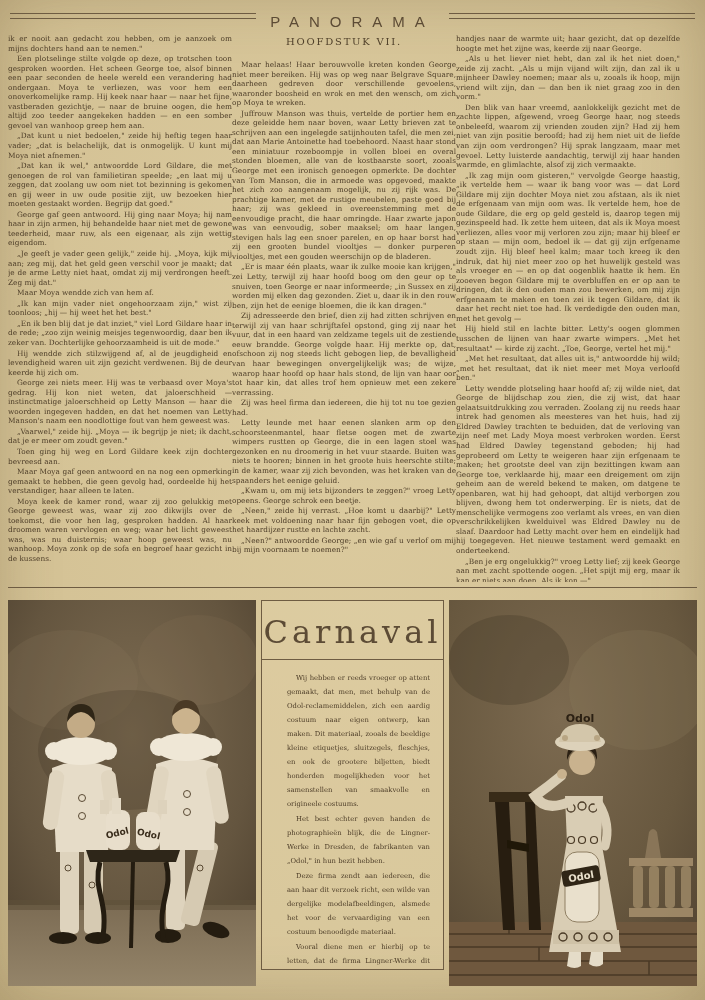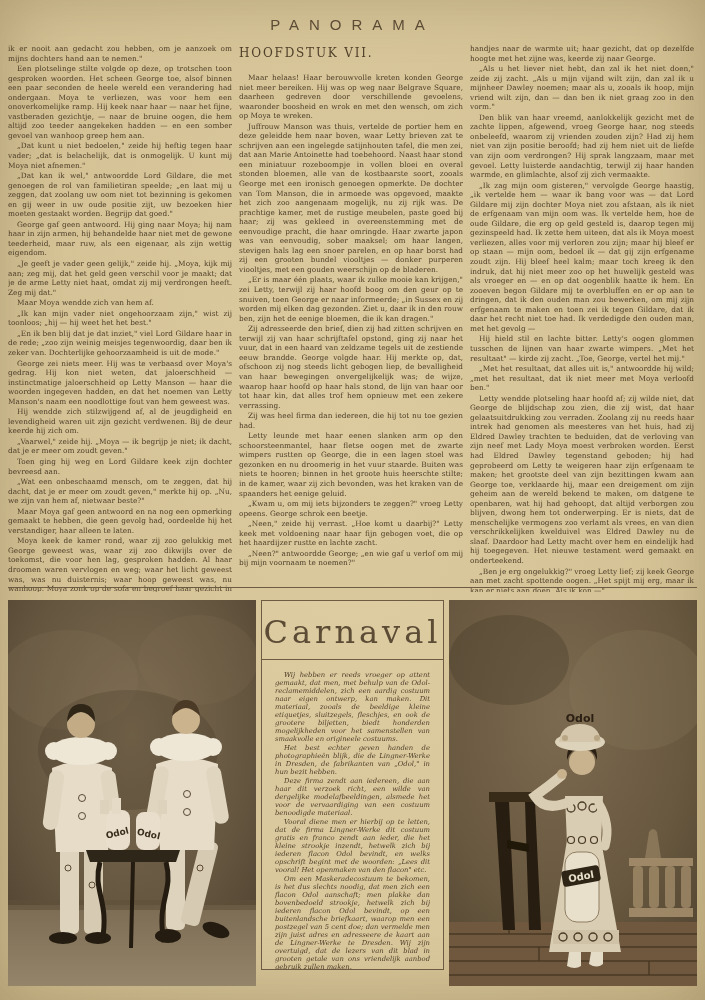--- a/index.html
+++ b/index.html
@@ -7,45 +7,45 @@
     position:relative; width:705px; height:1000px; margin:0 auto;
     background:#d8c69b;
     background-image: radial-gradient(ellipse at 50% 40%, #dccb9f 0%, #d4c295 70%, #c9b688 100%);
     font-family:"DejaVu Serif", serif;
     color:#4c3c27;
     overflow:hidden;
     box-shadow: inset 0 0 60px rgba(90,70,40,.25);
   }
   
   .masthead { position:absolute; top:13px; left:10px; right:10px; height:22px;
-    display:flex; align-items:center;flex-direction:column; }
+    display:flex; align-items:flex-start; }
   .mast-rule { flex:1 1 auto; height:4px; border-top:1px solid #6e5c42; border-bottom:1px solid #6e5c42; }
   .mast-title { flex:0 0 auto; padding:0 14px; font-family:"Liberation Sans", sans-serif;
     font-size:15px; letter-spacing:10px; color:#5c4b35; font-weight:400; }
   
-  .story { position:absolute; top:44px; left:8px; width:689px; height:548px;
-    display:flex; gap:7px; overflow:hidden; }
+  .story { position:absolute; top:34px; left:8px; width:689px; height:548px;
+    display:flex; gap:0; overflow:hidden; }
   .col { width:224px; height:100%; overflow:hidden; text-align:justify; }
   .col p { margin:0 0 1px 0; font-size:7.35px; line-height:9.55px; text-indent:9px; }
   .col-1 p:first-child, .col-3 p:first-child { text-indent:0; }
-  .chapter-heading { font-size:12px; letter-spacing:1.8px;
+  .chapter-heading { text-align:center; font-size:10px; letter-spacing:1.8px;
     margin:2px 0 13px 0; color:#50402a; }
   
   .section-rule { position:absolute; top:587px; left:8px; width:689px; height:0; border-top:1px solid #6e5c42; }
   
   .adstrip { position:absolute; top:600px; left:8px; width:689px; height:386px; display:flex; gap:5px; }
   .photo { flex:0 0 248px; height:386px; }
   .photo svg { display:block; width:248px; height:386px; }
   .adbox { flex:1 1 auto; border:1px solid #6e5c42; height:368px; background:rgba(230,215,175,.25); overflow:hidden; }
   .adbox-title-row { display:flex; align-items:center; justify-content:center; gap:12px;
     padding:12px 6px 8px 6px; border-bottom:1px solid #6e5c42; }
   .ad-ornament { font-size:11px; letter-spacing:1px; color:#5c4b35; transform:skewX(-12deg); }
   .ad-title { font-size:32px; letter-spacing:4px; color:#5c4b35; font-weight:400; }
   .adbox-text { padding:11px 13px; text-align:justify; }
-  .adbox-text p { margin:0 0 1px 0; font-size:6.8px; line-height:8px; text-indent:9px;font-style:italic; }
+  .adbox-text p { margin:0 0 1px 12px; font-size:6.8px; line-height:14px; text-indent:9px; }
 </style>
 </head>
 <body>
 
 <div class="page">
 
   <div class="masthead">
     <div class="mast-rule"></div>
     <div class="mast-title">PANORAMA</div>
     <div class="mast-rule"></div>
@@ -55,25 +55,24 @@
     <div class="col col-1">
         <p>ik er nooit aan gedacht zou hebben, om je aanzoek om mijns dochters hand aan te nemen."</p>
         <p>Een plotselinge stilte volgde op deze, op trotschen toon gesproken woorden. Het scheen George toe, alsof binnen een paar seconden de heele wereld een verandering had ondergaan. Moya te verliezen, was voor hem een onoverkomelijke ramp. Hij keek naar haar — naar het fijne, vastberaden gezichtje, — naar de bruine oogen, die hem altijd zoo teeder aangekeken hadden — en een somber gevoel van wanhoop greep hem aan.</p>
         <p>„Dat kunt u niet bedoelen," zeide hij heftig tegen haar vader; „dat is belachelijk, dat is onmogelijk. U kunt mij Moya niet afnemen."</p>
         <p>„Dat kan ik wel," antwoordde Lord Gildare, die met genoegen de rol van familietiran speelde; „en laat mij u zeggen, dat zoolang uw oom niet tot bezinning is gekomen en gij weer in uw oude positie zijt, uw bezoeken hier moeten gestaakt worden. Begrijp dat goed."</p>
         <p>George gaf geen antwoord. Hij ging naar Moya; hij nam haar in zijn armen, hij behandelde haar niet met de gewone teederheid, maar ruw, als een eigenaar, als zijn wettig eigendom.</p>
         <p>„Je geeft je vader geen gelijk," zeide hij. „Moya, kijk mij aan; zeg mij, dat het geld geen verschil voor je maakt; dat je de arme Letty niet haat, omdat zij mij verdrongen heeft. Zeg mij dat."</p>
         <p>Maar Moya wendde zich van hem af.</p>
         <p>„Ik kan mijn vader niet ongehoorzaam zijn," wist zij toonloos; „hij — hij weet het het best."</p>
         <p>„En ik ben blij dat je dat inziet," viel Lord Gildare haar in de rede; „zoo zijn weinig meisjes tegenwoordig, daar ben ik zeker van. Dochterlijke gehoorzaamheid is uit de mode."</p>
+        <p>Hij wendde zich stilzwijgend af, al de jeugdigheid en levendigheid waren uit zijn gezicht verdwenen. Bij de deur keerde hij zich om.</p>
         <p>George zei niets meer. Hij was te verbaasd over Moya's gedrag. Hij kon niet weten, dat jaloerschheid — instinctmatige jaloerschheid op Letty Manson — haar die woorden ingegeven hadden, en dat het noemen van Letty Manson's naam een noodlottige fout van hem geweest was.</p>
-        <p>Hij wendde zich stilzwijgend af, al de jeugdigheid en levendigheid waren uit zijn gezicht verdwenen. Bij de deur keerde hij zich om.</p>
         <p>„Vaarwel," zeide hij. „Moya — ik begrijp je niet; ik dacht, dat je er meer om zoudt geven."</p>
         <p>Toen ging hij weg en Lord Gildare keek zijn dochter bevreesd aan.</p>
-        <p>„Wat een onbeschaamd mensch, om te zeggen, dat hij dacht, dat je er meer om zoudt geven," merkte hij op. „Nu, we zijn van hem af, nietwaar beste?"</p>
         <p>Maar Moya gaf geen antwoord en na nog een opmerking gemaakt te hebben, die geen gevolg had, oordeelde hij het verstandiger, haar alleen te laten.</p>
         <p>Moya keek de kamer rond, waar zij zoo gelukkig met George geweest was, waar zij zoo dikwijls over de toekomst, die voor hen lag, gesproken hadden. Al haar droomen waren vervlogen en weg; waar het licht geweest was, was nu duisternis; waar hoop geweest was, nu wanhoop. Moya zonk op de sofa en begroef haar gezicht in de kussens.</p>
       </div>
     <div class="col col-2">
       <div class="chapter-heading">HOOFDSTUK VII.</div>
       <div>
           <p>Maar helaas! Haar berouwvolle kreten konden George niet meer bereiken. Hij was op weg naar Belgrave Square, daarheen gedreven door verschillende gevoelens, waaronder boosheid en wrok en met den wensch, om zich op Moya te wreken.</p>
           <p>Juffrouw Manson was thuis, vertelde de portier hem en deze geleidde hem naar boven, waar Letty brieven zat te schrijven aan een ingelegde satijnhouten tafel, die men zei, dat aan Marie Antoinette had toebehoord. Naast haar stond een miniatuur rozeboompje in vollen bloei en overal stonden bloemen, alle van de kostbaarste soort, zooals George met een ironisch genoegen opmerkte. De dochter van Tom Manson, die in armoede was opgevoed, maakte het zich zoo aangenaam mogelijk, nu zij rijk was. De prachtige kamer, met de rustige meubelen, paste goed bij haar; zij was gekleed in overeenstemming met de eenvoudige pracht, die haar omringde. Haar zwarte japon was van eenvoudig, sober maaksel; om haar langen, stevigen hals lag een snoer parelen, en op haar borst had zij een grooten bundel viooltjes — donker purperen viooltjes, met een gouden weerschijn op de bladeren.</p>
           <p>„Er is maar één plaats, waar ik zulke mooie kan krijgen," zei Letty, terwijl zij haar hoofd boog om den geur op te snuiven, toen George er naar informeerde; „in Sussex en zij worden mij elken dag gezonden. Ziet u, daar ik in den rouw ben, zijn het de eenige bloemen, die ik kan dragen."</p>
           <p>Zij adresseerde den brief, dien zij had zitten schrijven en terwijl zij van haar schrijftafel opstond, ging zij naar het vuur, dat in een haard van zeldzame tegels uit de zestiende eeuw brandde. George volgde haar. Hij merkte op, dat, ofschoon zij nog steeds licht gebogen liep, de bevalligheid van haar bewegingen onvergelijkelijk was; de wijze, waarop haar hoofd op haar hals stond, de lijn van haar oor tot haar kin, dat alles trof hem opnieuw met een zekere verrassing.</p>

